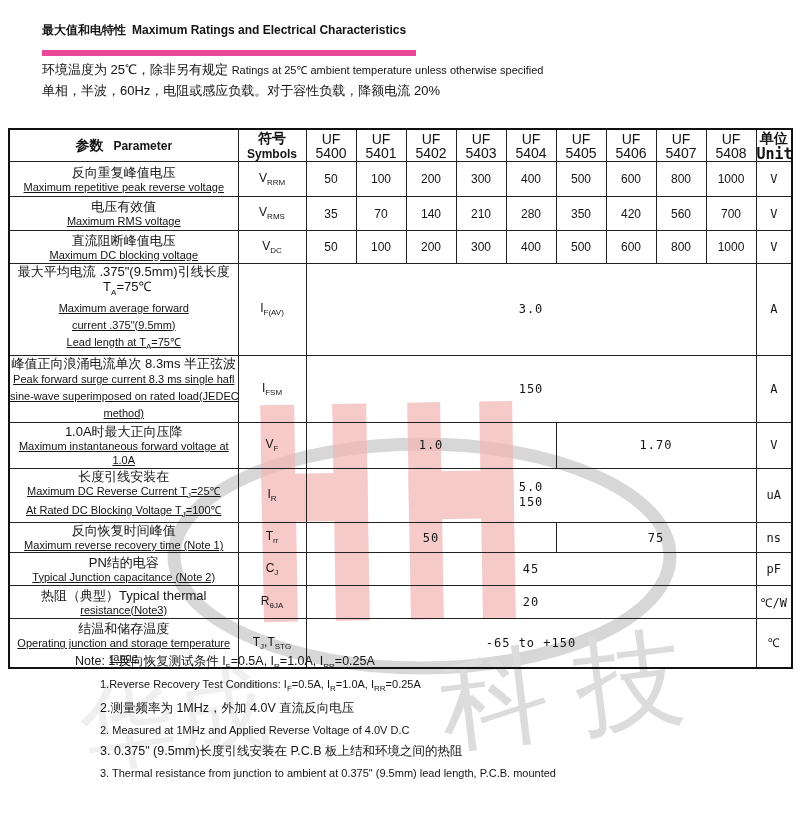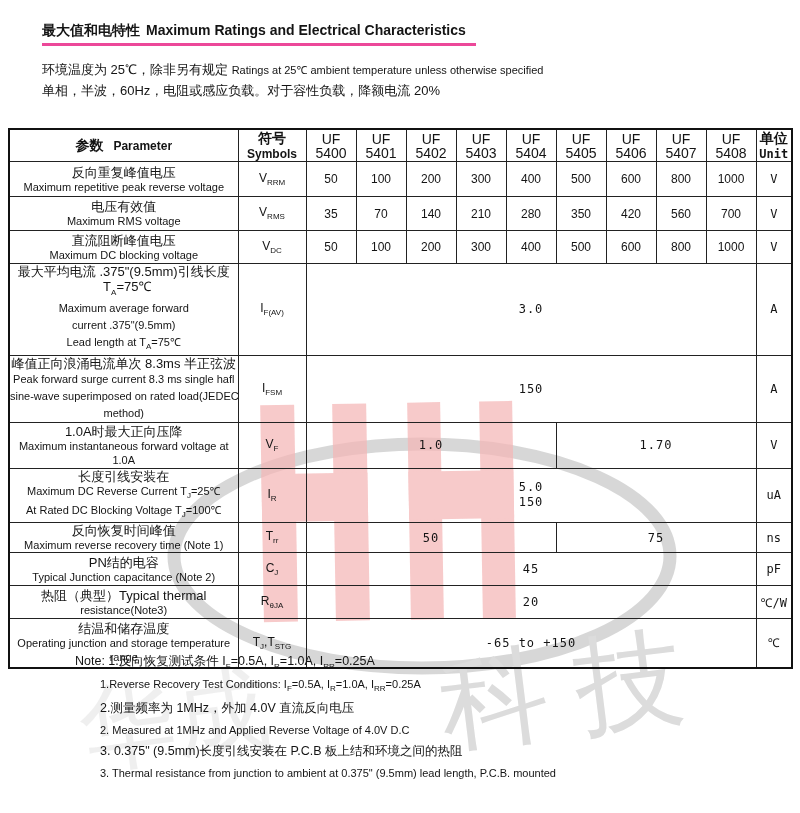--- a/index.html
+++ b/index.html
@@ -4,50 +4,50 @@
 <style>
   html,body{margin:0;padding:0;}
   body{
     width:800px;height:813px;background:#ffffff;position:relative;overflow:hidden;
     font-family:"Liberation Sans",sans-serif;color:#141414;
     -webkit-font-smoothing:antialiased;
   }
   .wm-layer{position:absolute;left:0;top:0;width:800px;height:813px;z-index:0;}
   .content{position:absolute;left:0;top:0;width:800px;height:813px;z-index:1;}
 
-  .title{position:absolute;left:42px;top:22px;font-size:14px;font-weight:bold;
-         border-bottom:3px solid #ec4899;padding:0 10px 3px 0;white-space:nowrap;}
+  .title{position:absolute;left:42px;top:22px;font-size:12px;font-weight:bold;
+         border-bottom:6px solid #ec4899;padding:0 10px 11px 0;white-space:nowrap;}
   .title .cn{font-family:"DejaVu Serif",serif;margin-right:6px;}
   .cond1{position:absolute;left:42px;top:60px;white-space:nowrap;}
   .cond2{position:absolute;left:42px;top:81px;white-space:nowrap;}
   .cond3{position:absolute;left:42px;top:104px;white-space:nowrap;}
   .cond-cn{font-size:13px;}
   .cond-en{font-size:11px;}
 
   table.spec{position:absolute;left:8px;top:128px;width:783px;border-collapse:collapse;
              table-layout:fixed;background:transparent;border:2px solid #111;}
   table.spec td,table.spec th{border:1px solid #222;padding:0;vertical-align:middle;
              text-align:center;font-weight:normal;overflow:hidden;}
   tr.rhead{height:31px;} tr.r0{height:35px;} tr.r1{height:34px;margin-left:48px;} tr.r2{height:33px;}
   tr.r3{height:80px;} tr.r4{height:65px;} tr.r5{height:46px;margin-left:36px;} tr.r6{height:51px;}
   tr.r7{height:30px;} tr.r8{height:33px;} tr.r9{height:33px;} tr.r10{height:49px;}
 
   .param{ text-align:left;vertical-align:top;padding:2px 2px 2px 5px;}
   .pl{line-height:15px;white-space:nowrap;}
   .pl.cn{font-size:13px;}
-  .pl.en{font-size:11px;line-height:14px;}
+  .pl.en{font-size:11px;line-height:14px;text-decoration:underline;}
   .pl.sp{line-height:17px;}
   .pl.ind{padding-left:7px;}
   sub{font-size:8px;}
   .hdr-param{text-align:left;padding-left:6px;}
   .cn-b{font-size:14px;font-weight:bold;}
   .en-b{font-size:12px;font-weight:bold;margin-left:10px;}
   .en-b2{font-size:12px;font-weight:bold;line-height:13px;}
   .dev{font-size:14px;font-weight:bold;line-height:14px;}
-  .mono-b{font-family:"DejaVu Sans Mono",monospace;font-size:12px;font-weight:bold;line-height:13px;}
+  .mono-b{font-family:"DejaVu Sans Mono",monospace;font-size:15px;font-weight:bold;line-height:13px;}
   .sym{font-size:12px;}
   .val{font-size:12px;}
   .vmono{font-family:"DejaVu Sans Mono",monospace;font-size:12px;letter-spacing:1px;}
   .vmono .ln{line-height:15px;}
   .unit{font-family:"DejaVu Sans Mono",monospace;font-size:12px;}
 
   .notes{position:absolute;left:75px;top:653px;}
   .nline{white-space:nowrap;margin-bottom:7px;}
   .nline.cnl{font-size:12.5px;}
   .nline.enl{font-size:11px;}

